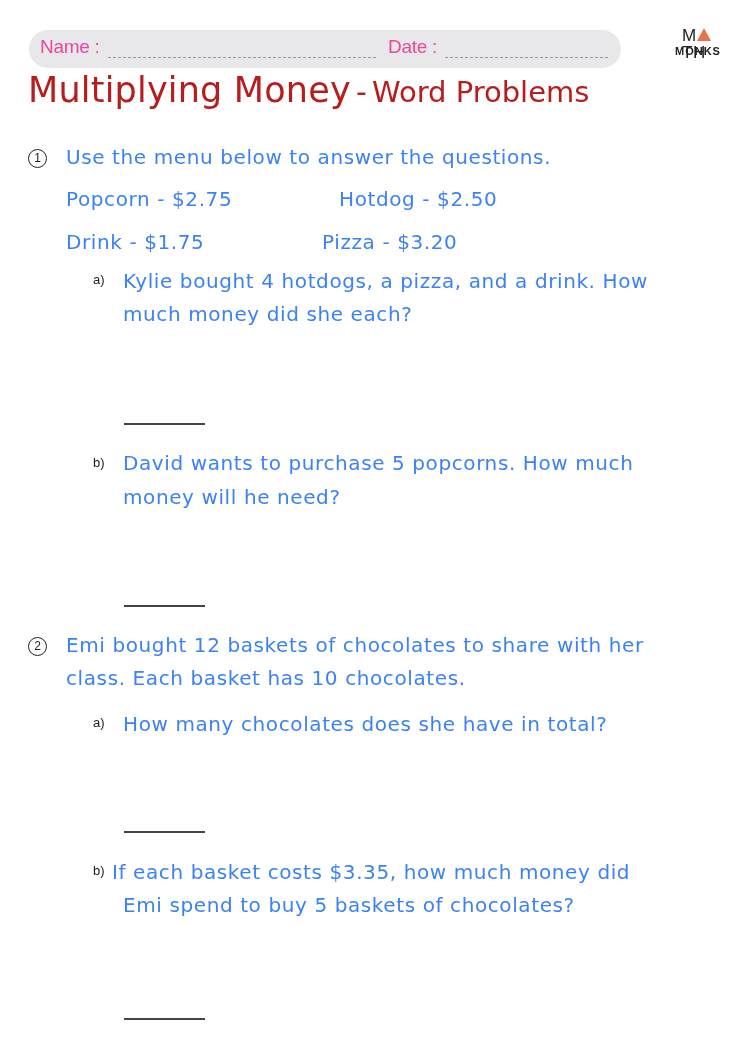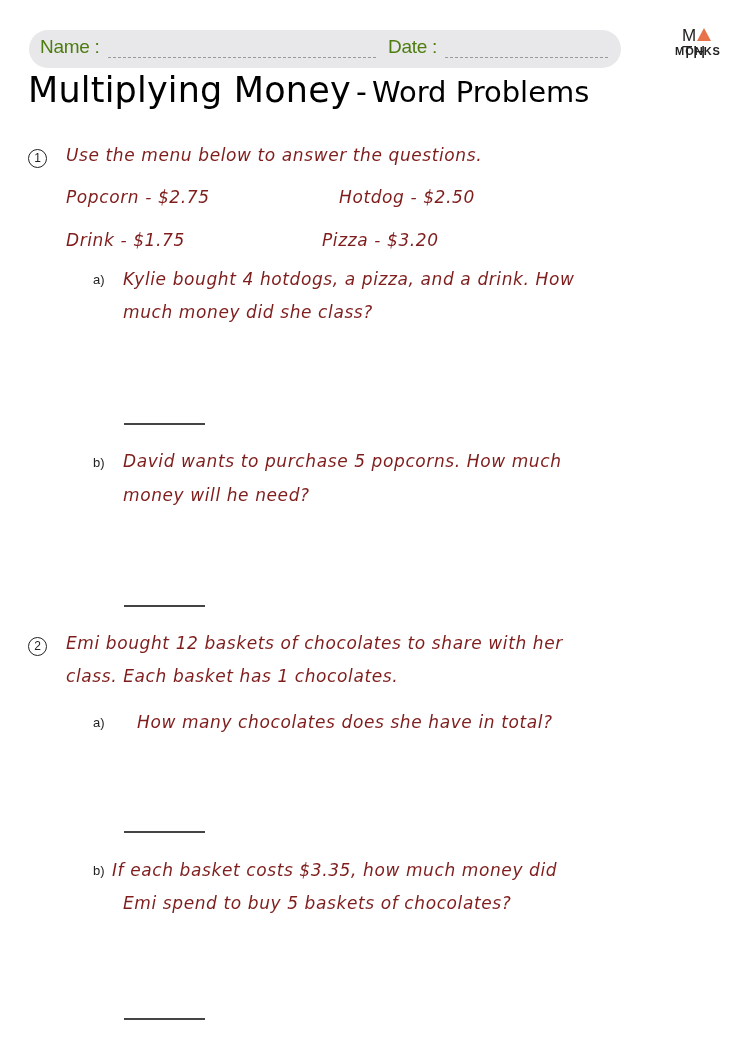--- a/index.html
+++ b/index.html
@@ -6,21 +6,21 @@
     body {
       width: 742px; height: 1050px; position: relative; overflow: hidden;
       font-family: "DejaVu Sans", sans-serif; color: #1a1a1a;
     }
     .header-bar {
       position: absolute; left: 29px; top: 30px; width: 592px; height: 38px;
       background: #e8e8ea; border-radius: 19px;
     }
     .field-label {
       position: absolute; top: 36px; font-family: "Liberation Sans", sans-serif;
-      font-size: 19px; color: #4d7c0f; letter-spacing: -0.3px;
+      font-size: 19px; color: #ec4899; letter-spacing: -0.3px;
     }
     .dash-line {
       position: absolute; top: 57px; height: 0;
       border-top: 1.5px dashed #9a9a9a;
     }
     .logo { position: absolute; left: 656px; top: 27px; width: 60px; height: 30px; }
     .logo-top {
       position: absolute; left: 0; top: 0; font-family: "Liberation Sans", sans-serif;
       font-size: 17px; letter-spacing: 0.5px; color: #222; line-height: 17px; margin-left: 26px;
     }
@@ -28,28 +28,28 @@
       display: inline-block; width: 0; height: 0;
       border-left: 7px solid transparent; border-right: 7px solid transparent;
       border-bottom: 13px solid #e8734a; vertical-align: baseline; margin: 0 0.5px;
     }
     .logo-bottom {
       position: absolute; left: 19px; top: 18px; font-family: "Liberation Sans", sans-serif;
       font-size: 11px; letter-spacing: 1px; color: #222; font-weight: bold;
     }
     .title {
       position: absolute; left: 28px; top: 70px; white-space: nowrap;
-      font-family: "DejaVu Sans", sans-serif; color: #000000;
+      font-family: "DejaVu Sans", sans-serif; color: #b91c1c;
     }
     .title-main { font-size: 35px; letter-spacing: 0.2px; }
     .title-sep { font-size: 30px; }
     .title-sub { font-size: 29px; }
     .text {
       position: absolute; font-family: "DejaVu Sans", sans-serif;
-      font-size: 17px; color: #7f1d1d; white-space: nowrap; letter-spacing: 0.6px; font-style: italic;
+      font-size: 20px; color: #3b82f6; white-space: nowrap; letter-spacing: 0.6px;
     }
     .num-circle {
       position: absolute; width: 17px; height: 17px; border: 1.6px solid #222;
       border-radius: 50%; font-family: "Liberation Sans", sans-serif;
       font-size: 12px; text-align: center; line-height: 17px; color: #222;
     }
     .sub-label {
       position: absolute; font-family: "Liberation Sans", sans-serif;
       font-size: 13px; color: #222;
     }
@@ -80,32 +80,32 @@
 <div class="num-circle" style="left:28px; top:149px;">1</div>
 <span class="text" style="left:66px; top:145px;">Use the menu below to answer the questions.</span>
 
 <span class="text" style="left:66px; top:187px;">Popcorn - $2.75</span>
 <span class="text" style="left:339px; top:187px;">Hotdog - $2.50</span>
 <span class="text" style="left:66px; top:230px;">Drink - $1.75</span>
 <span class="text" style="left:322px; top:230px;">Pizza - $3.20</span>
 
 <span class="sub-label" style="left:93px; top:272px;">a)</span>
 <span class="text" style="left:123px; top:269px;">Kylie bought 4 hotdogs, a pizza, and a drink. How</span>
-<span class="text" style="left:123px; top:302px;">much money did she class?</span>
+<span class="text" style="left:123px; top:302px;">much money did she each?</span>
 <div class="answer-line" style="left:124px; top:423px;"></div>
 
 <span class="sub-label" style="left:93px; top:455px;">b)</span>
 <span class="text" style="left:123px; top:451px;">David wants to purchase 5 popcorns. How much</span>
 <span class="text" style="left:123px; top:485px;">money will he need?</span>
 <div class="answer-line" style="left:124px; top:605px;"></div>
 
 <div class="num-circle" style="left:28px; top:637px;">2</div>
 <span class="text" style="left:66px; top:633px;">Emi bought 12 baskets of chocolates to share with her</span>
-<span class="text" style="left:66px; top:666px;">class. Each basket has 1 chocolates.</span>
+<span class="text" style="left:66px; top:666px;">class. Each basket has 10 chocolates.</span>
 
 <span class="sub-label" style="left:93px; top:715px;">a)</span>
-<span class="text" style="left:123px; top:712px;margin-left:14px;">How many chocolates does she have in total?</span>
+<span class="text" style="left:123px; top:712px;">How many chocolates does she have in total?</span>
 <div class="answer-line" style="left:124px; top:831px;"></div>
 
 <span class="sub-label" style="left:93px; top:863px;">b)</span>
 <span class="text" style="left:112px; top:860px;">If each basket costs $3.35, how much money did</span>
 <span class="text" style="left:123px; top:893px;">Emi spend to buy 5 baskets of chocolates?</span>
 <div class="answer-line" style="left:124px; top:1018px;"></div>
 
 </body></html>

